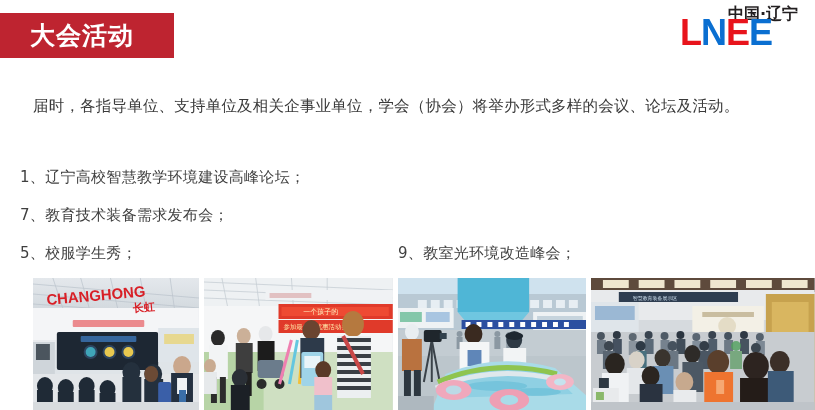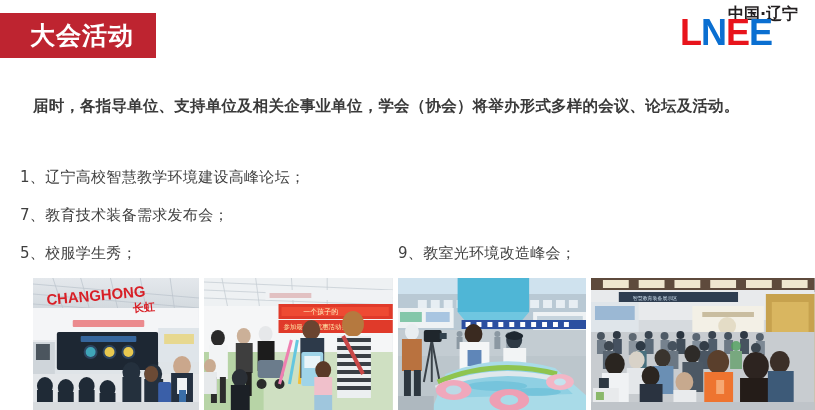--- a/index.html
+++ b/index.html
@@ -22,21 +22,21 @@
     position: absolute;
     left: 0;
     top: 0;
     width: 815px;
     height: 70px;
   }
   .section-banner {
     position: absolute;
     left: 0;
     top: 13px;
-    width: 156px;
+    width: 174px;
     height: 45px;
     background: #be2430;
     display: flex;
     align-items: center;
     padding-left: 30px;
   }
   .section-banner-text {
     color: #ffffff;
     font-size: 25px;
     font-weight: bold;
@@ -80,21 +80,21 @@
   .logo-word .l-red { color: #e8141c; }
   .logo-word .l-blue { color: #0a6fd1; }
 
   
   .intro {
     position: absolute;
     left: 33px;
     top: 76px;
     width: 740px;
     font-size: 15.5px;
-    font-weight: bold;
+    font-weight: normal;
     line-height: 29px;
     color: #3a3a3a;
     letter-spacing: 0.2px;
     font-family: "DejaVu Sans", "Liberation Sans", sans-serif;
   }
 
   
   .activity-list {
     position: absolute;
     left: 0;

